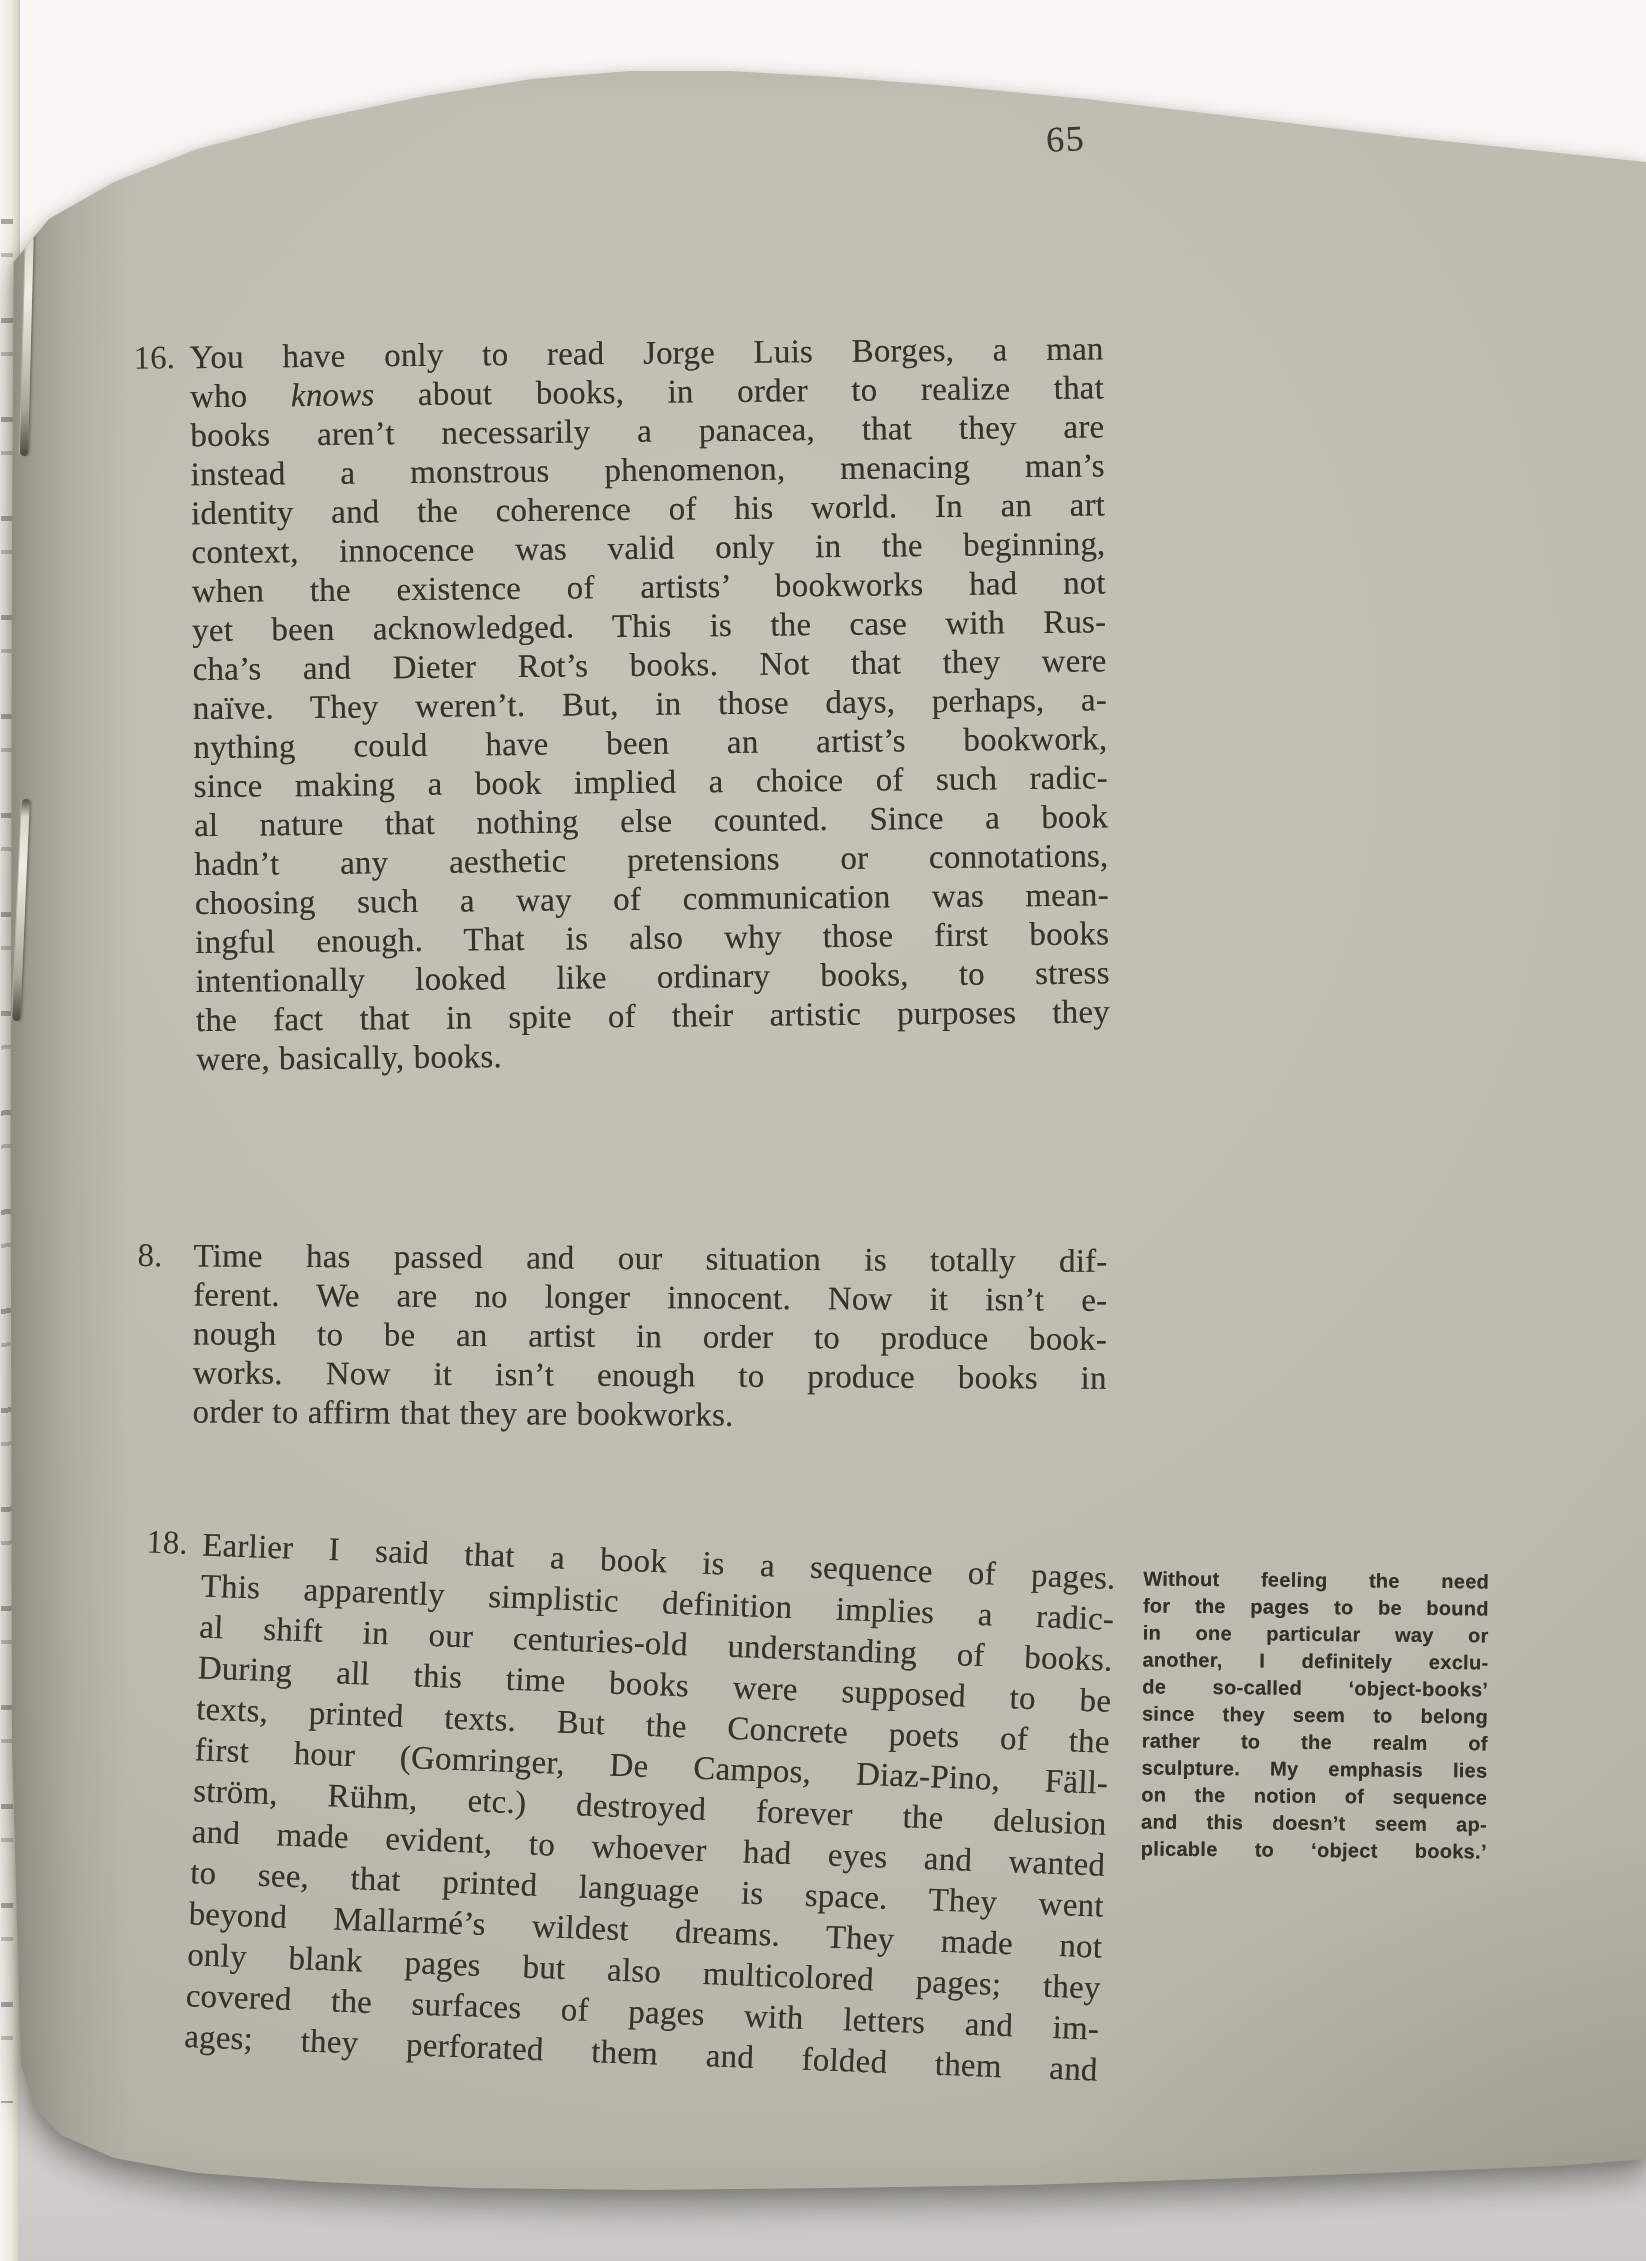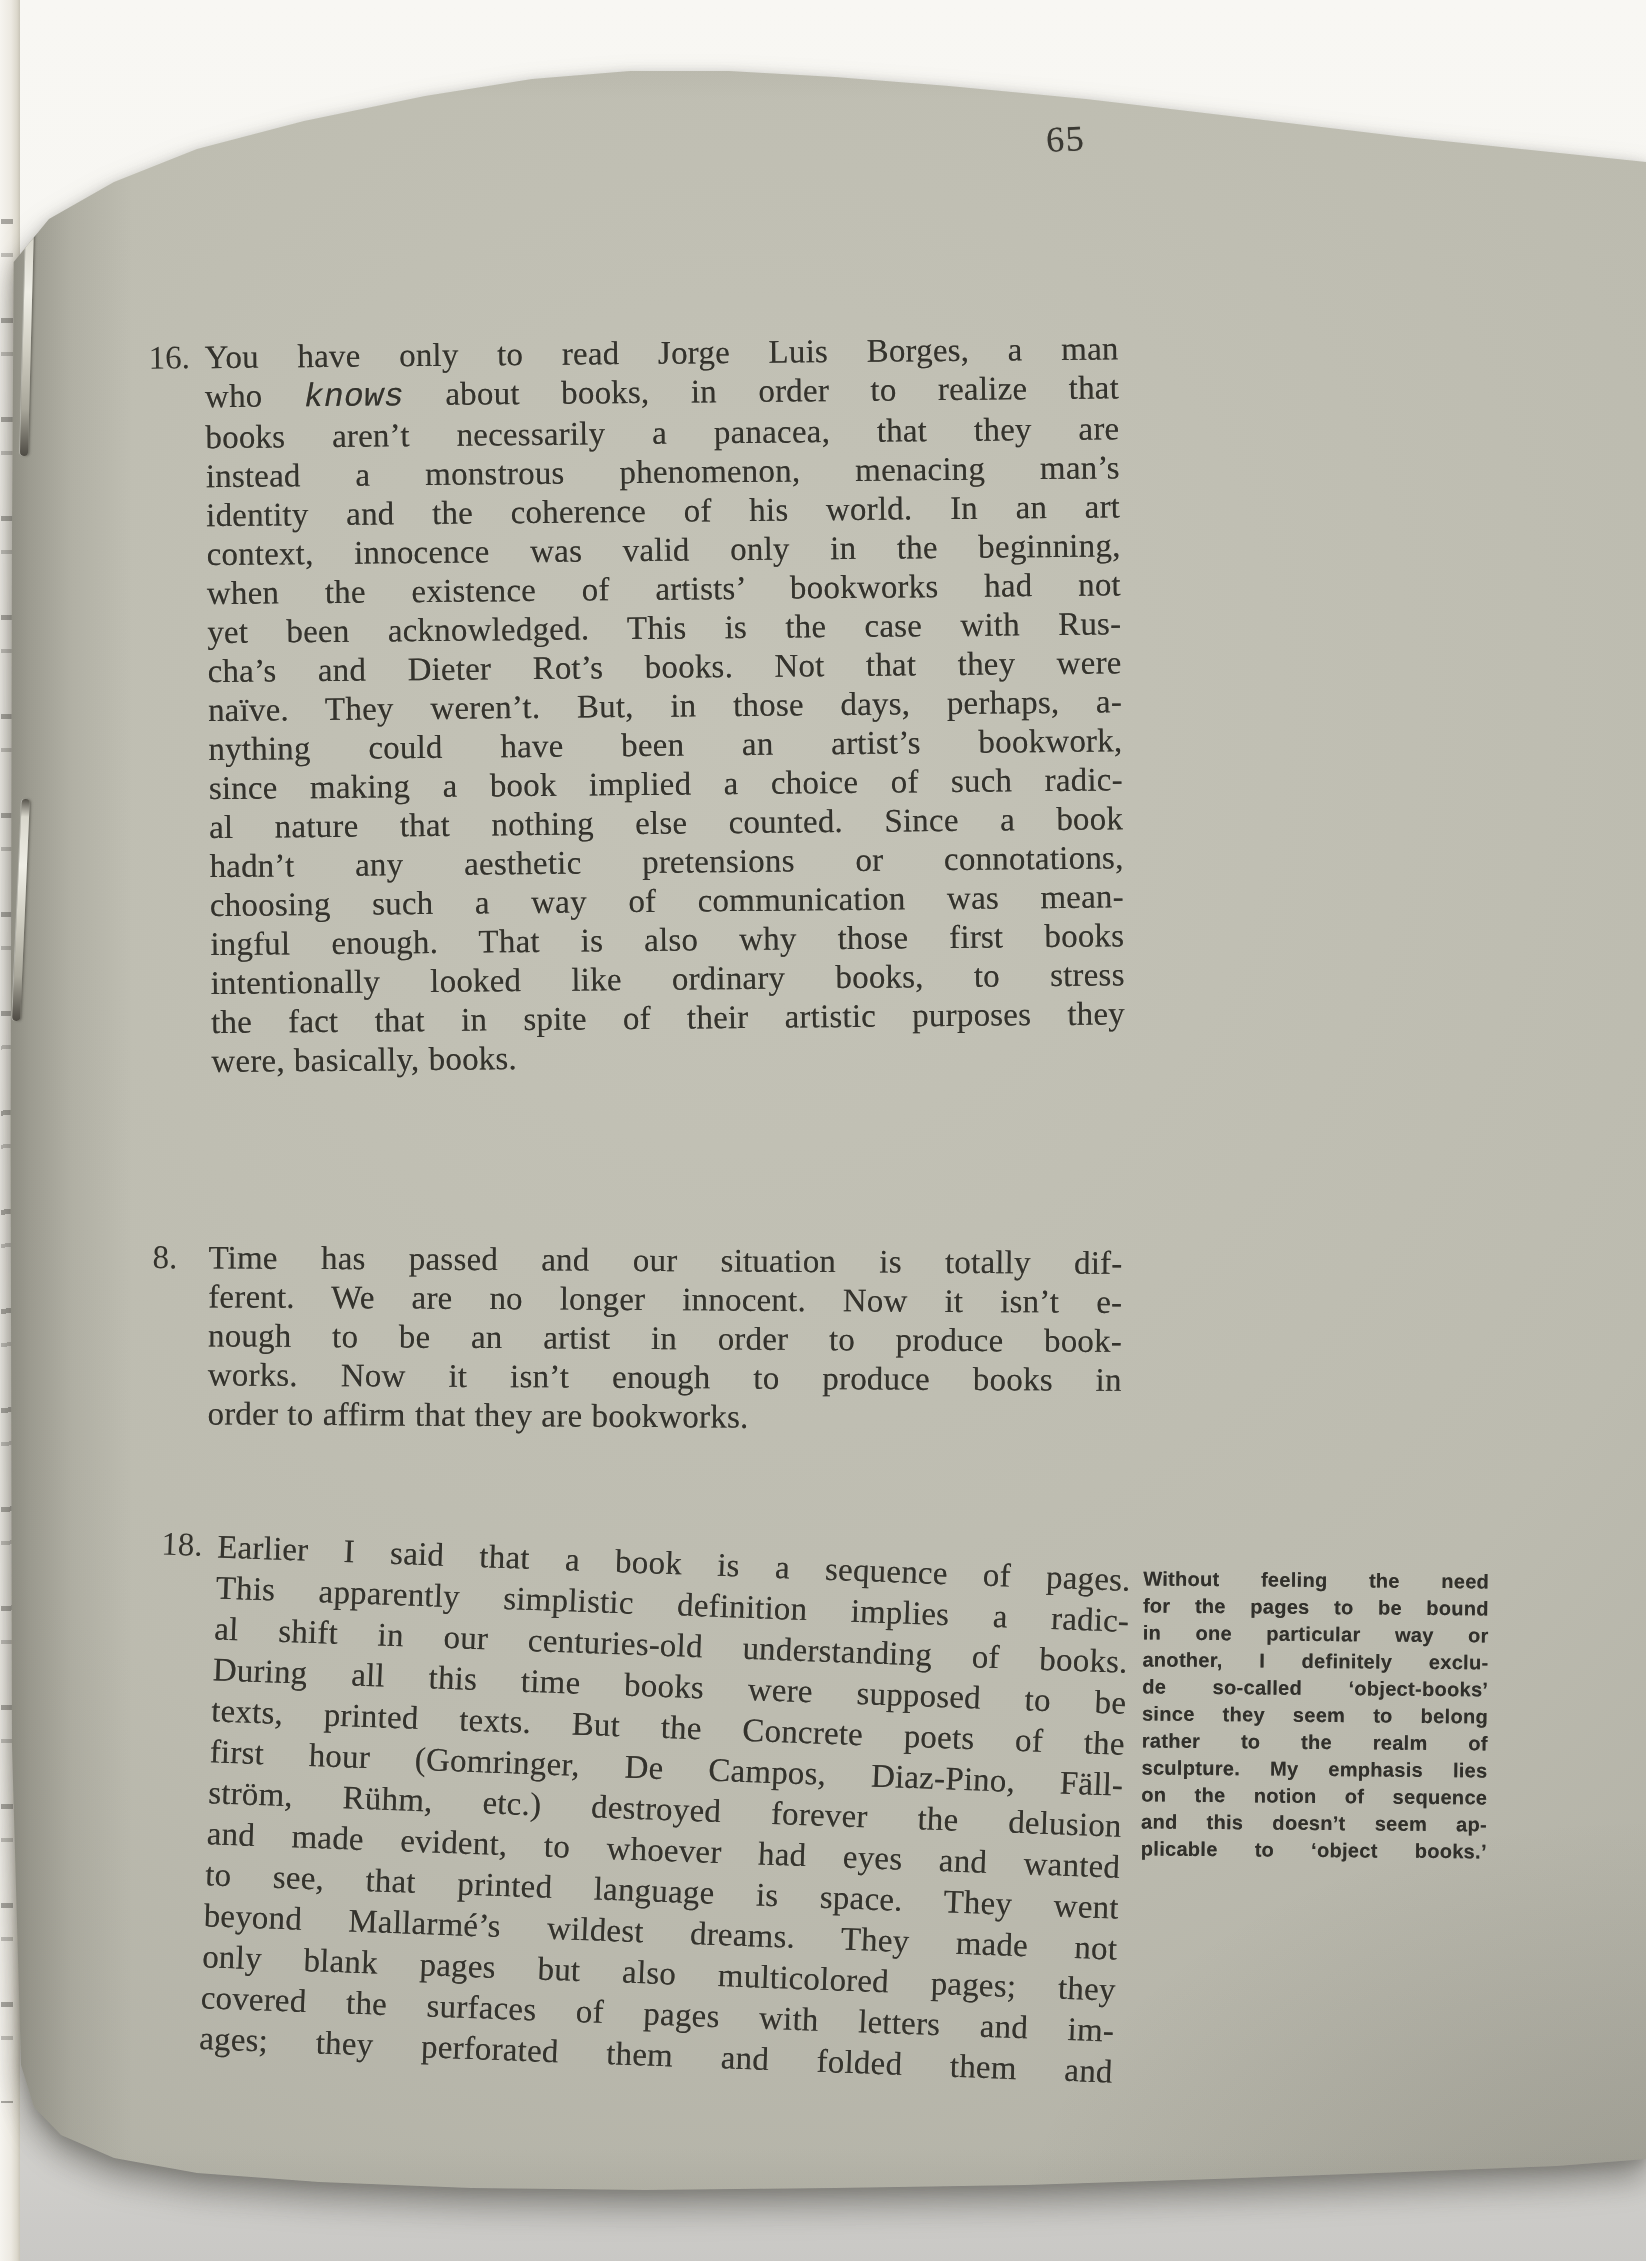--- a/index.html
+++ b/index.html
@@ -53,30 +53,30 @@
   }
   .staple.s1{ left:23px; top:222px; height:234px; transform:rotate(1.5deg); }
   .staple.s2{ left:16.7px; top:799px; height:222px; transform:rotate(2.5deg); }
 
   .page-number{
     position:absolute; left:1046px; top:118px;
     font-size:36px; color:#3a3933; letter-spacing:1.5px;
     transform:rotate(-3deg);
     text-shadow:0 0 0.8px rgba(52,50,44,.55);
   }
-  .text-block{ position:absolute; left:152px; top:334px; width:970px; }
+  .text-block{ position:absolute; left:137px; top:334px; width:970px; }
   .para{ position:relative; padding-left:56px; color:#34332d; }
   .para .marker{ position:absolute; left:0; top:0; font-size:33px; line-height:39px; }
   .line{
     font-size:33px; line-height:39px;
     text-align:justify; text-align-last:justify;
     letter-spacing:0.2px; word-spacing:0.8px;
     text-shadow:0 0 0.6px rgba(52,50,44,.6);
   }
-  .line em{ font-style:italic;font-family:Liberation Mono, monospace; }
+  .line em{ font-style:italic; }
   .line.last{ text-align-last:left; }
   .para:nth-child(1){ transform:rotate(-0.55deg); }
   .para:nth-child(2){ margin-top:164px; transform:rotate(0.35deg); }
   .para:nth-child(3){ margin-top:106px; transform:rotate(2.1deg); }
   .para:nth-child(3) .line{ line-height:41px; }
 
   .margin-note{
     position:absolute; left:1142px; top:1567px; width:346px;
     transform:rotate(0.5deg); color:#31302b;
   }

